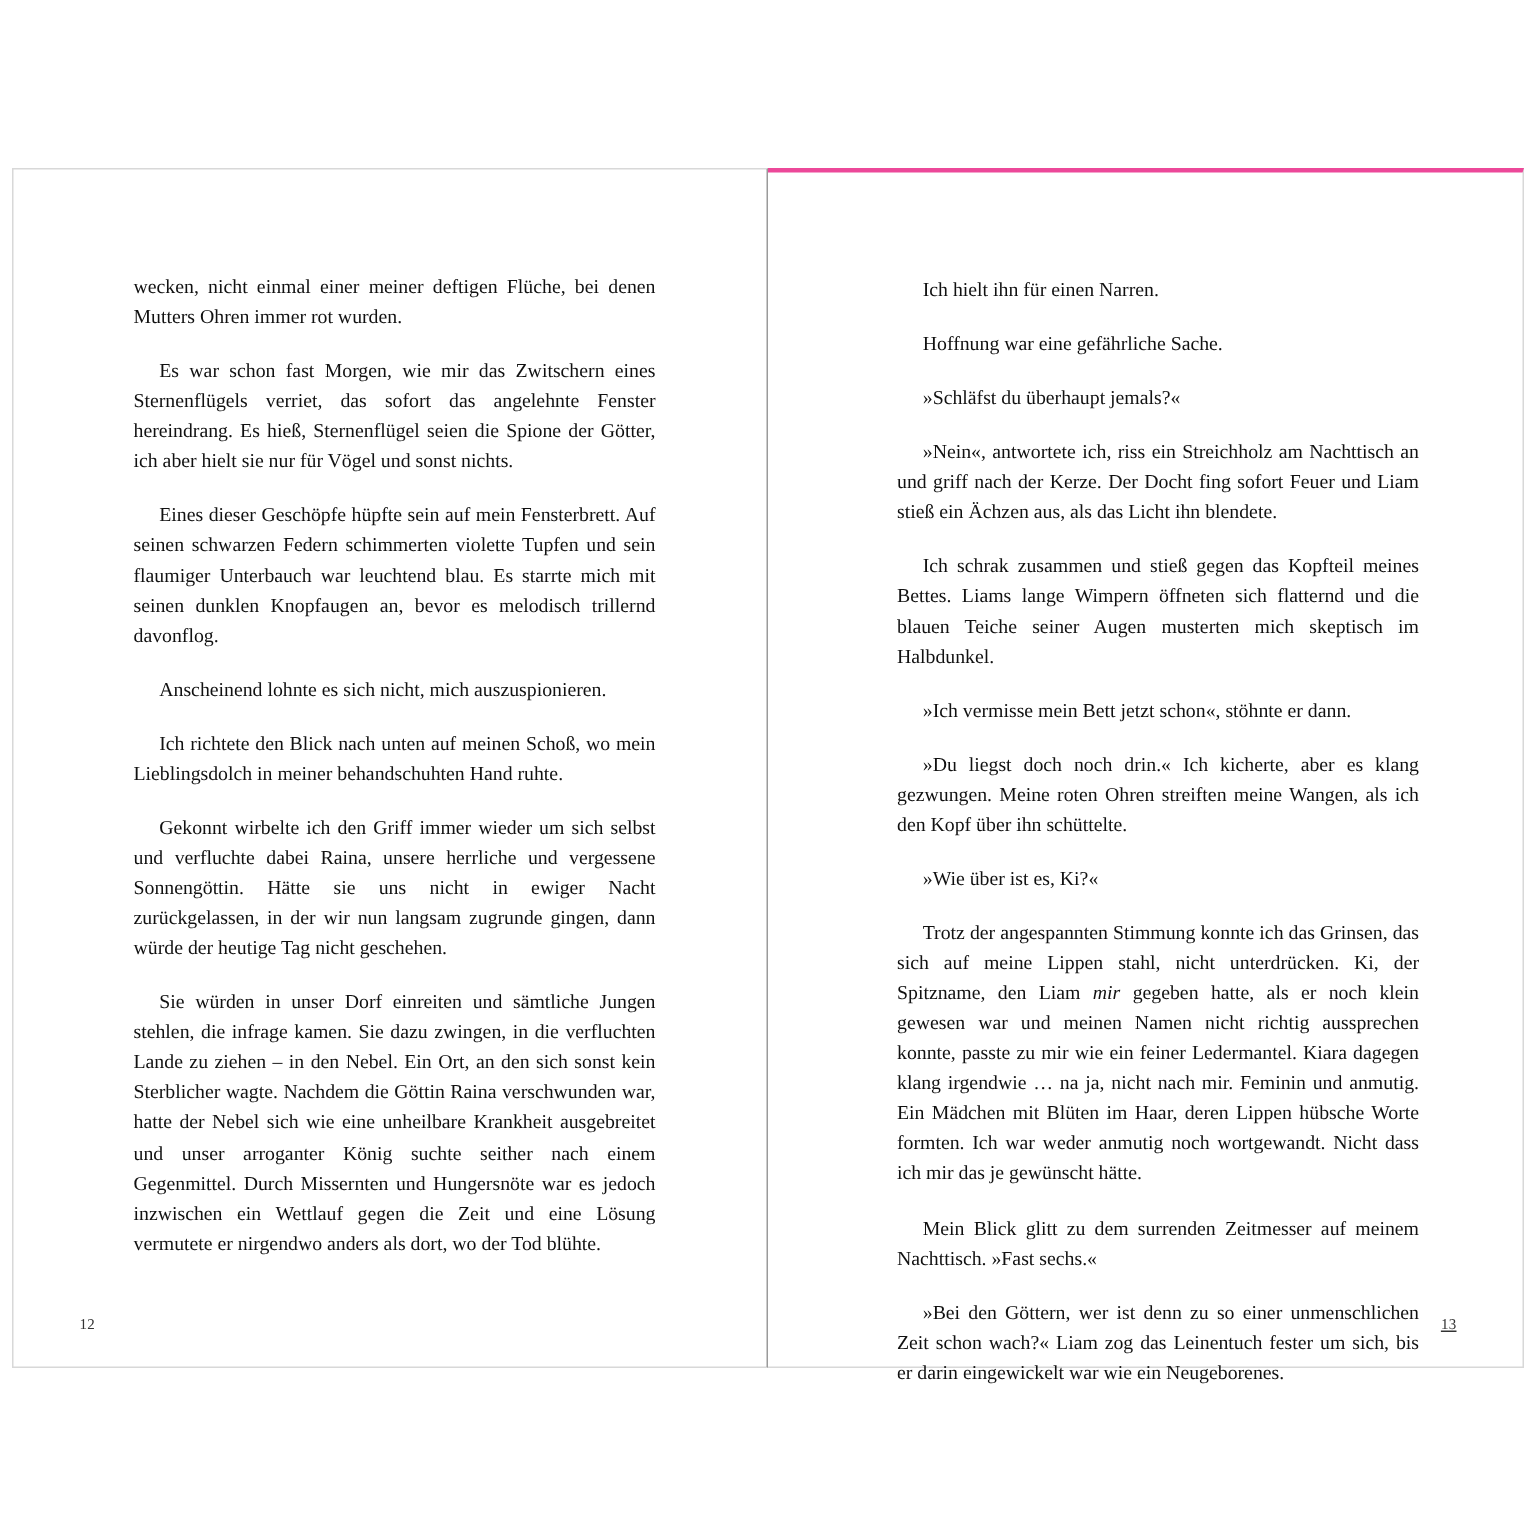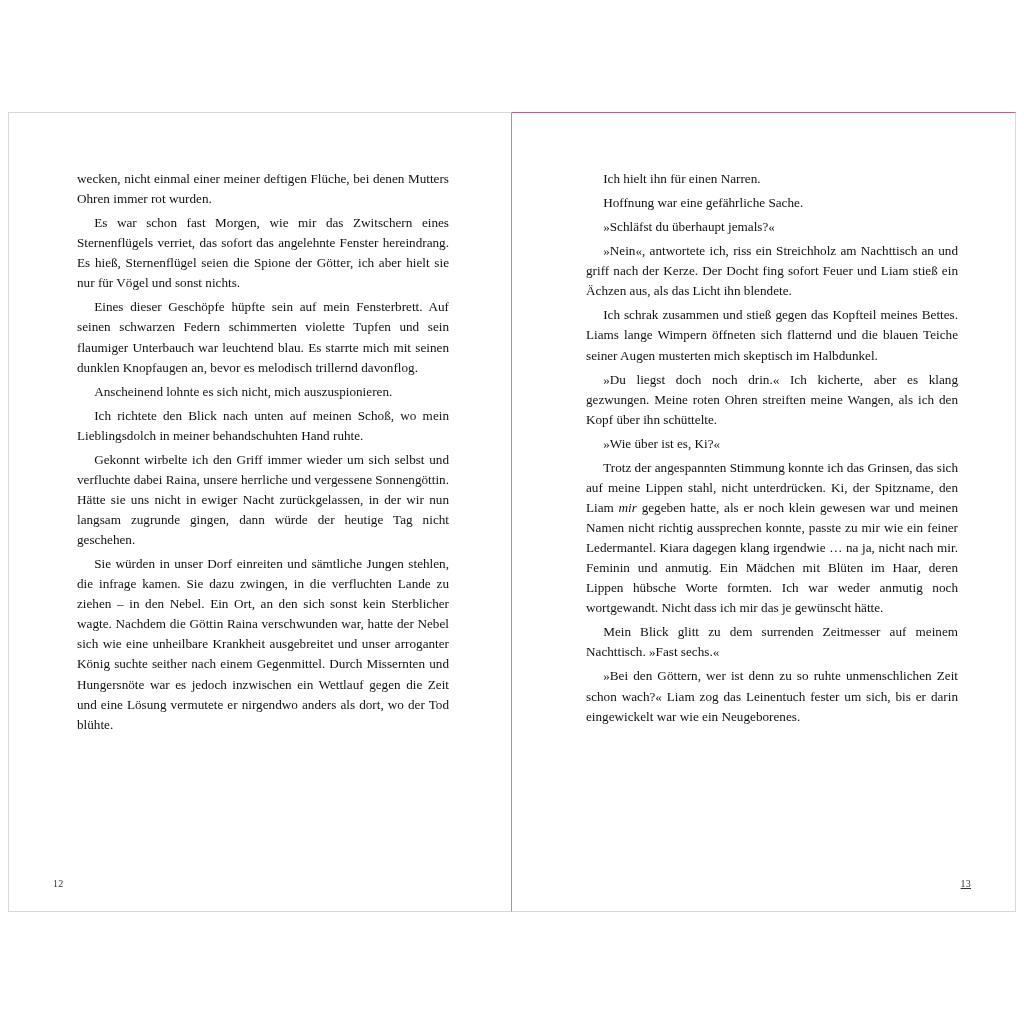--- a/index.html
+++ b/index.html
@@ -31,37 +31,37 @@
   .page.left {
     width: 504px;
     border-left: 1px solid #d8d8d8;
     border-top: 1px solid #d8d8d8;
     border-bottom: 1px solid #d8d8d8;
     border-right: 1px solid #9a9a9a;
   }
   .page.right {
     width: 504px;
     border-right: 1px solid #d8d8d8;
-    border-top: 1px solid #ec4899;
+    border-top: 3px solid #ec4899;
     border-bottom: 1px solid #d8d8d8;
   }
   .textblock {
     position: absolute;
     top: 52px;
     width: 380px;
     font-size: 13.2px;
     line-height: 1.52;
     color: #111111;
     text-align: justify;
     hyphens: manual;
   }
   .page.left .textblock { left: 64px; }
   .page.right .textblock { left: 70px; }
   .textblock p {
-    margin: 4px;
+    margin: 16px;
     text-indent: 1.3em;
   }
   .textblock p.noindent {
     text-indent: 0;
   }
   .folio {
     position: absolute;
     bottom: 22px;
     font-size: 10px;
     color: #333333;
@@ -89,22 +89,23 @@
     <div class="folio">12</div>
   </div>
 
   <div class="page right">
     <div class="textblock">
       <p>Ich hielt ihn für einen Narren.</p>
       <p>Hoffnung war eine gefährliche Sache.</p>
       <p>»Schläfst du überhaupt jemals?«</p>
       <p>»Nein«, antwortete ich, riss ein Streichholz am Nachttisch an und griff nach der Kerze. Der Docht fing sofort Feuer und Liam stieß ein Ächzen aus, als das Licht ihn blendete.</p>
       <p>Ich schrak zusammen und stieß gegen das Kopfteil meines Bettes. Liams lange Wimpern öffneten sich flatternd und die blauen Teiche seiner Augen musterten mich skeptisch im Halbdunkel.</p>
+      <p>»Ich vermisse mein Bett jetzt schon«, stöhnte er dann.</p>
       <p>»Du liegst doch noch drin.« Ich kicherte, aber es klang gezwungen. Meine roten Ohren streiften meine Wangen, als ich den Kopf über ihn schüttelte.</p>
       <p>»Wie über ist es, Ki?«</p>
       <p>Trotz der angespannten Stimmung konnte ich das Grinsen, das sich auf meine Lippen stahl, nicht unterdrücken. Ki, der Spitzname, den Liam <em>mir</em> gegeben hatte, als er noch klein gewesen war und meinen Namen nicht richtig aussprechen konnte, passte zu mir wie ein feiner Ledermantel. Kiara dagegen klang irgendwie … na ja, nicht nach mir. Feminin und anmutig. Ein Mädchen mit Blüten im Haar, deren Lippen hübsche Worte formten. Ich war weder anmutig noch wortgewandt. Nicht dass ich mir das je gewünscht hätte.</p>
       <p>Mein Blick glitt zu dem surrenden Zeitmesser auf meinem Nachttisch. »Fast sechs.«</p>
-      <p>»Bei den Göttern, wer ist denn zu so ruhte unmenschlichen Zeit schon wach?« Liam zog das Leinentuch fester um sich, bis er darin eingewickelt war wie ein Neugeborenes.</p>
+      <p>»Bei den Göttern, wer ist denn zu so einer unmenschlichen Zeit schon wach?« Liam zog das Leinentuch fester um sich, bis er darin eingewickelt war wie ein Neugeborenes.</p>
     </div>
     <div class="folio">13</div>
   </div>
 
 </div>
 
 </body></html>

